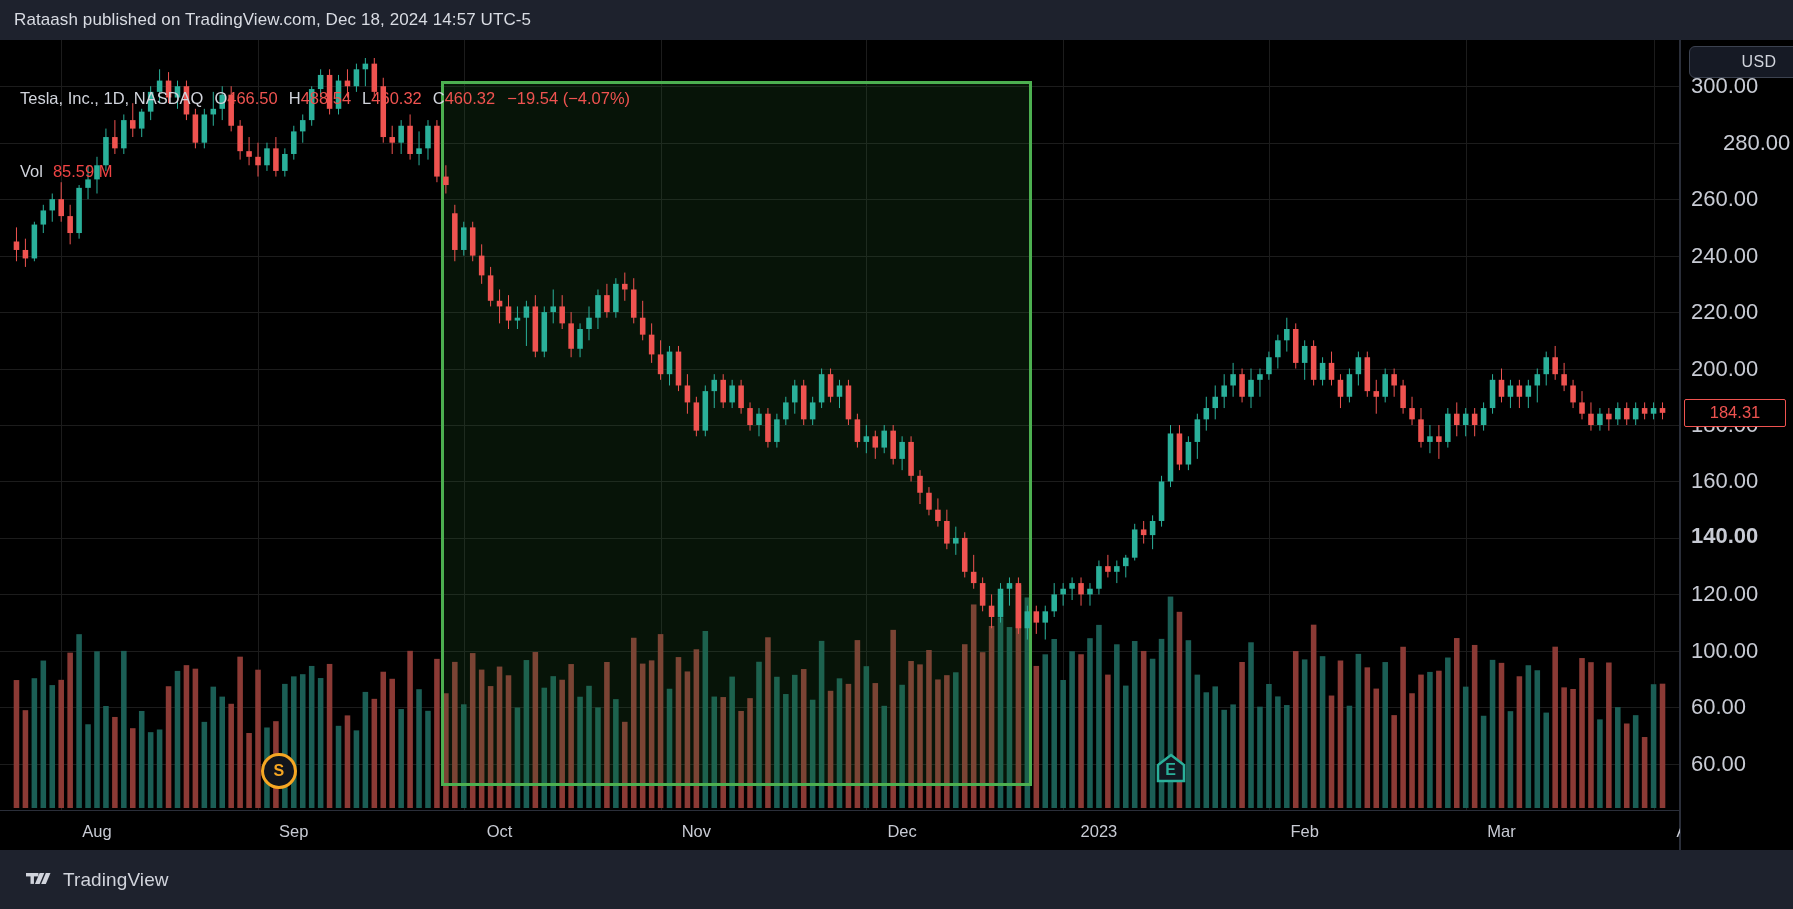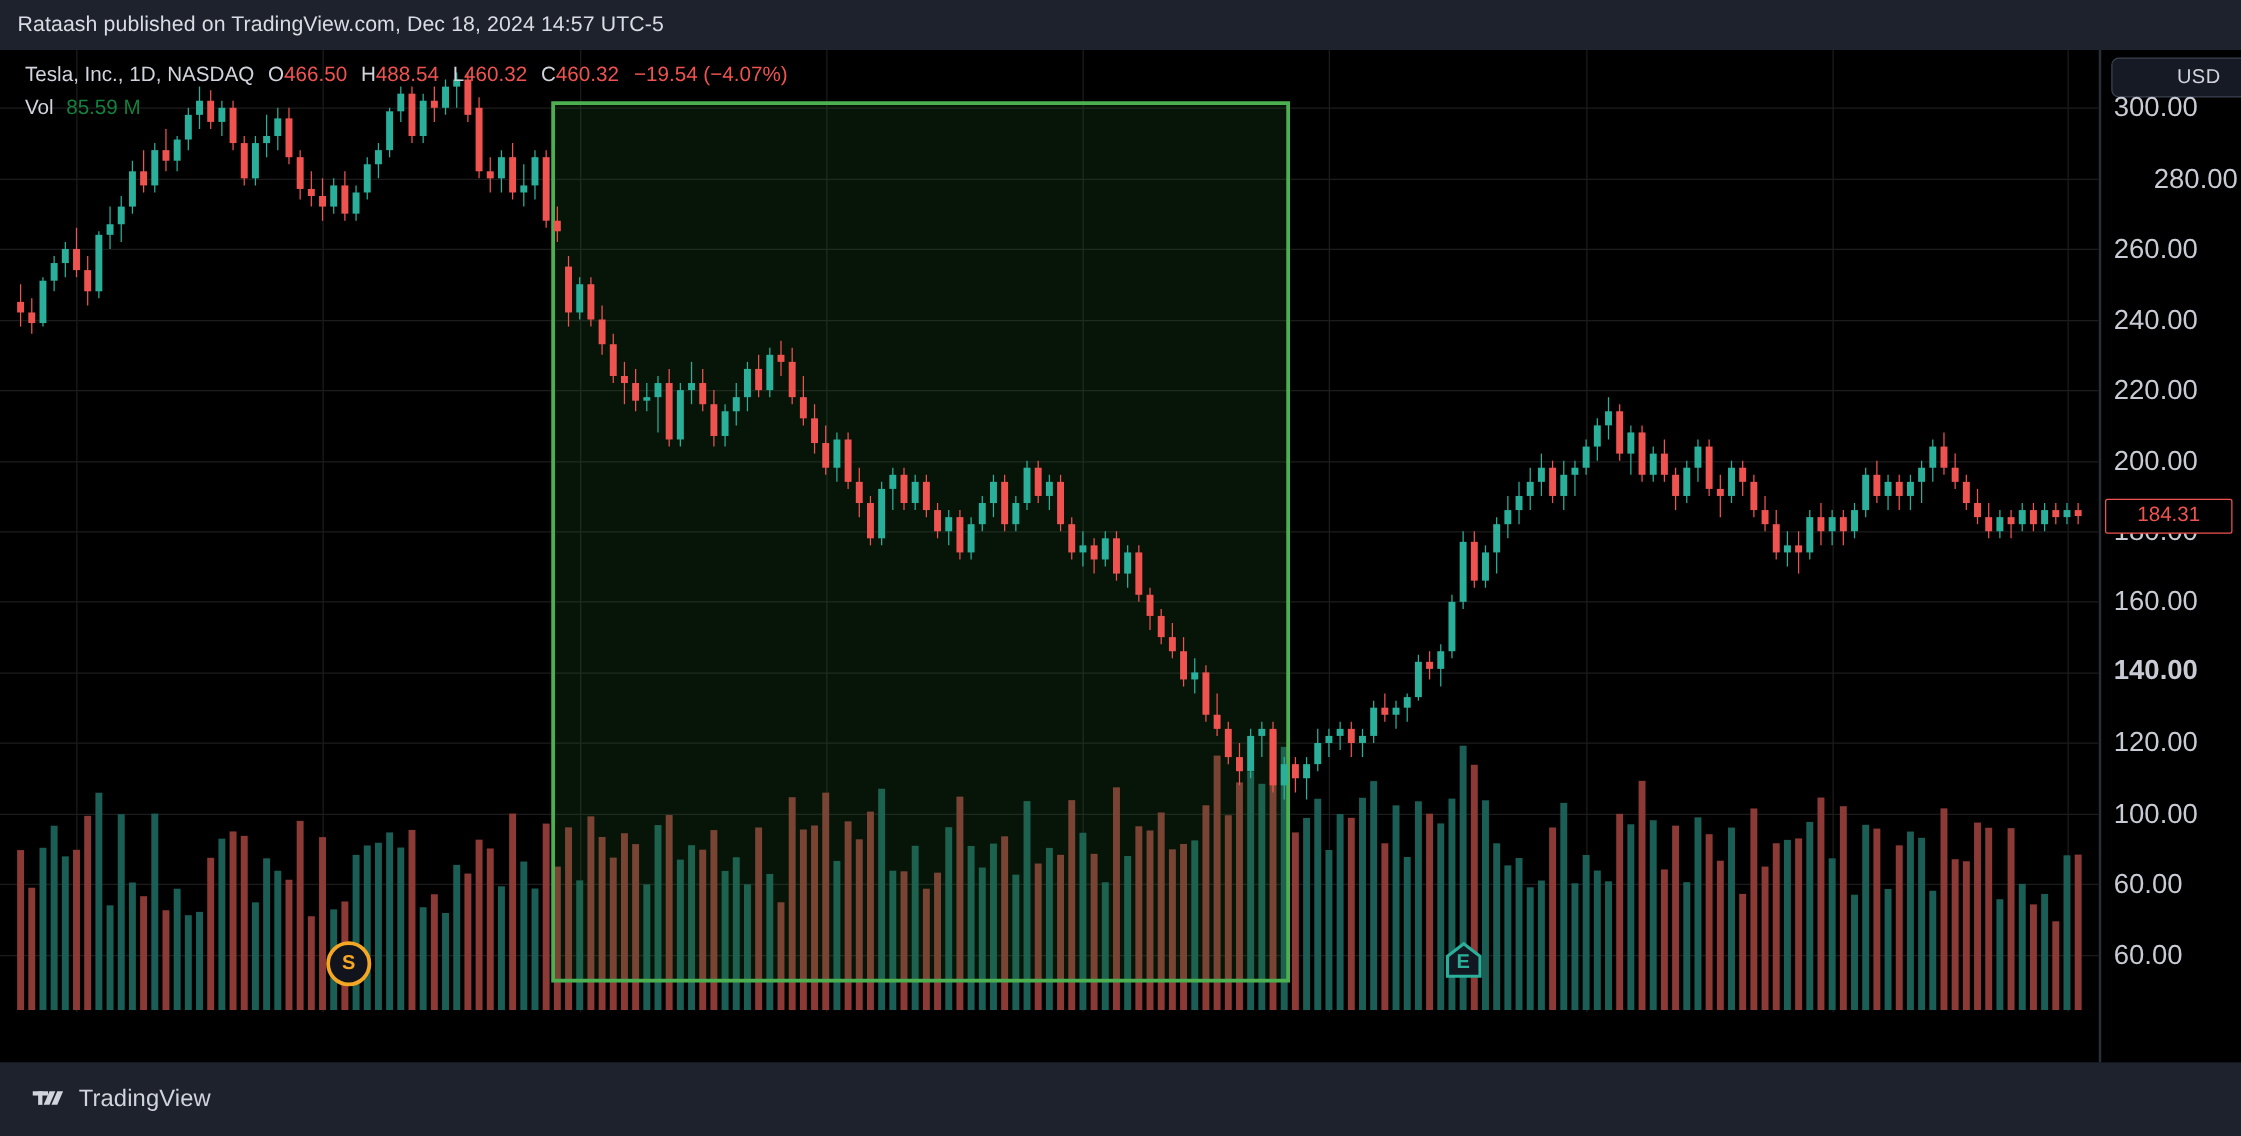--- a/index.html
+++ b/index.html
@@ -23,28 +23,28 @@
   
   .chart-frame{
     position:absolute;left:0;top:40px;width:1793px;height:810px;
     background:#000000;
   }
   .pane{position:absolute;left:0;top:0;width:1679px;height:770px;overflow:hidden;background:#000;}
   .pane-border-r{position:absolute;left:1679px;top:0;width:1px;height:810px;background:#2a2e39;}
 
   
   .legend{position:absolute;left:20px;top:8px;z-index:40;pointer-events:none;}
-  .legend-row{display:flex;align-items:baseline;font-size:16.5px;line-height:24px;white-space:nowrap;}
+  .legend-row{display:flex;align-items:baseline;font-size:16.5px;line-height:24px;white-space:nowrap;margin-top:38px;}
   .legend-row.l2{margin-top:2px;}
   .sym{color:#d1d4dc;}
   .ohlc-k{color:#d1d4dc;margin-left:11px;}
   .ohlc-v{color:#ef5350;}
   .chg{color:#ef5350;margin-left:12px;}
   .vol-k{color:#d1d4dc;}
-  .vol-v{color:#15803d;margin-left:10px;}
+  .vol-v{color:#ef4444;margin-left:10px;margin-top:47px;}
 
   
   .price-axis{
     position:absolute;left:1680px;top:0;width:113px;height:810px;
     background:#000;
   }
   .axis-sep{position:absolute;left:0;top:0;width:1px;height:810px;background:#2a2e39;}
   .usd-badge{
     position:absolute;left:9px;top:6px;width:82px;height:30px;
     border:1px solid #3c4250;border-radius:6px;background:#161a25;
@@ -727,20 +727,32 @@
       <div class="marker-e" id="marker-e" style="left: 1155.5px; top: 713px;">
         <svg width="30" height="30" viewBox="0 0 30 30">
           <path d="M15 2 L28 12 L28 28 L2 28 L2 12 Z" fill="#121821" stroke="#2ab09a" stroke-width="2.5"></path>
         </svg>
         <span>E</span>
       </div>
     </div>
 
     <div class="pane-border-r"></div>
 
+    <div class="time-axis" id="time-axis">
+      <div class="time-axis-top"></div>
+    <div class="ttick" style="left: 96.9865px;">Aug</div>
+        <div class="ttick" style="left: 293.797px;">Sep</div>
+        <div class="ttick" style="left: 499.554px;">Oct</div>
+        <div class="ttick" style="left: 696.365px;">Nov</div>
+        <div class="ttick" style="left: 902.122px;">Dec</div>
+        <div class="ttick" style="left: 1098.93px;">2023</div>
+        <div class="ttick" style="left: 1304.69px;">Feb</div>
+        <div class="ttick" style="left: 1501.5px;">Mar</div>
+        <div class="ttick" style="left: 1689.36px;">Apr</div>
+      </div>
 
     <div class="price-axis" id="price-axis">
       <div class="axis-sep"></div>
       <div class="usd-badge">USD</div>
     <div class="ptick" style="top: 46.2308px;">300.00</div>
         <div class="ptick" style="top: 102.692px; margin-left: 32px;">280.00</div>
         <div class="ptick" style="top: 159.154px;">260.00</div>
         <div class="ptick" style="top: 215.615px;">240.00</div>
         <div class="ptick" style="top: 272.077px;">220.00</div>
         <div class="ptick" style="top: 328.538px;">200.00</div>

